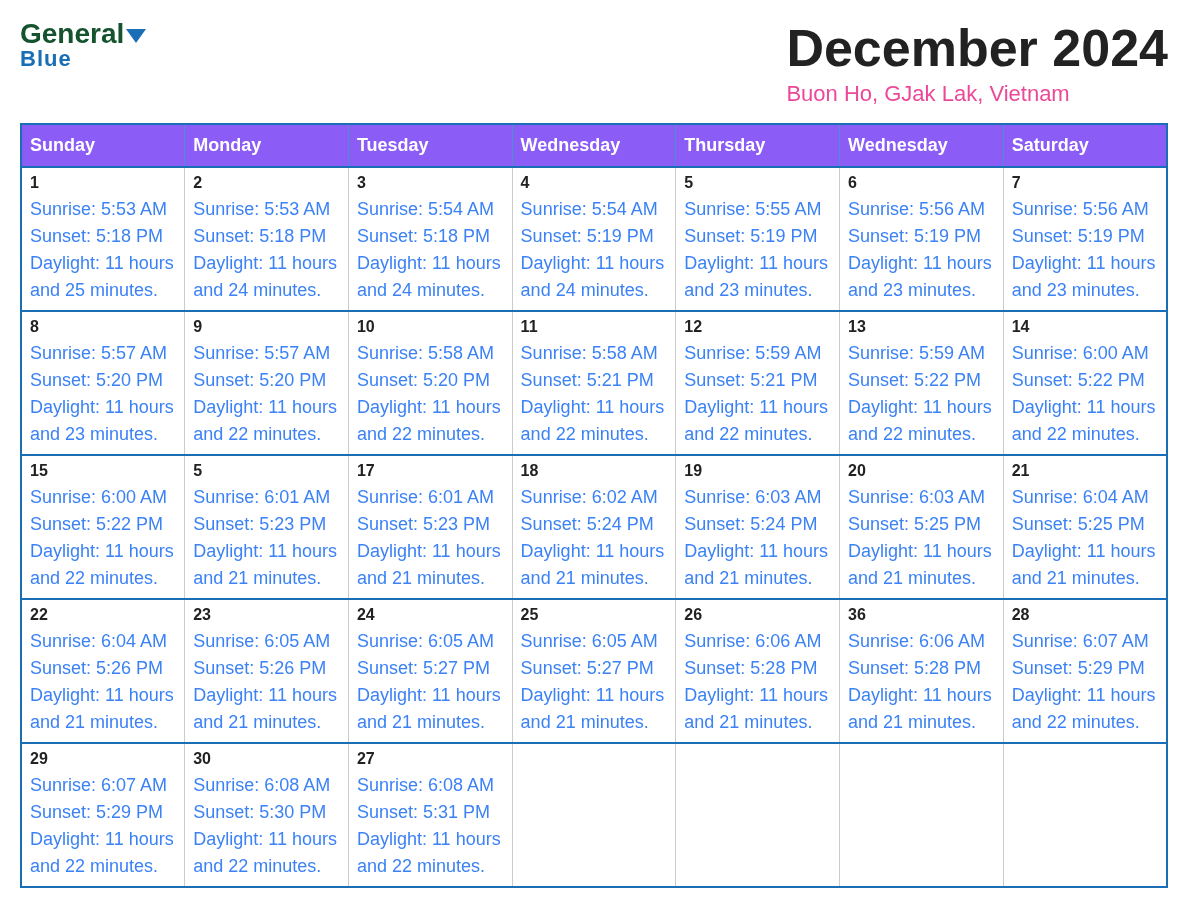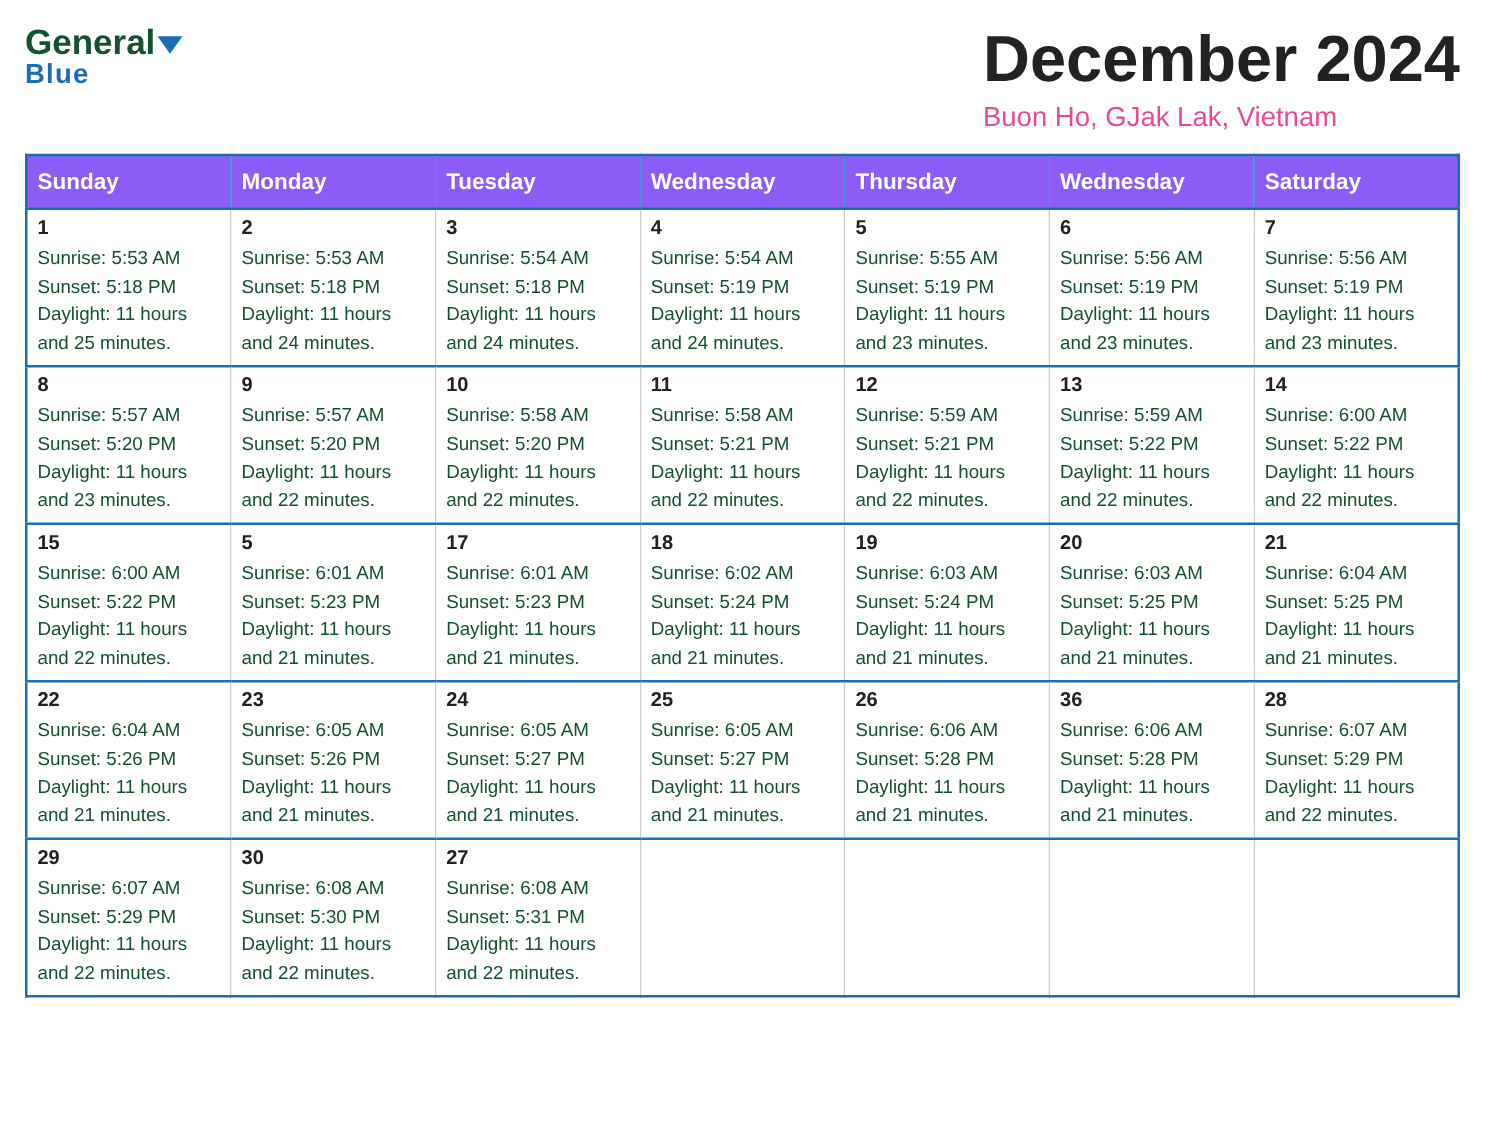--- a/index.html
+++ b/index.html
@@ -88,22 +88,22 @@
       border-right: none;
     }
     .day-number {
       font-size: 16px;
       font-weight: bold;
       color: #222;
       display: block;
       margin-bottom: 4px;
     }
     .day-info {
-      font-size: 15px;
-      color: #14532d;
+      font-size: 18px;
+      color: #3b82f6;
       line-height: 1.5;
     }
     .empty-cell {
       background: #fff;
     }
   </style>
 </head>
 <body>
 
 <div class="header">

